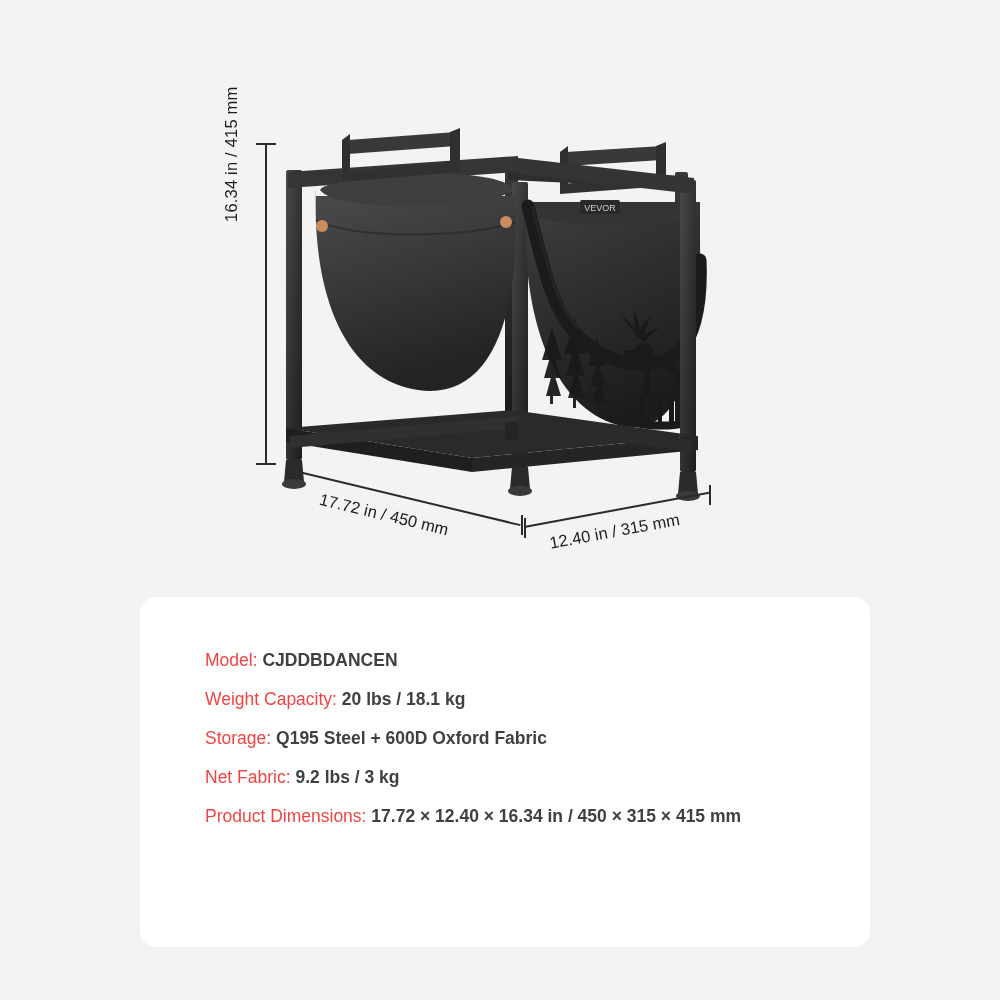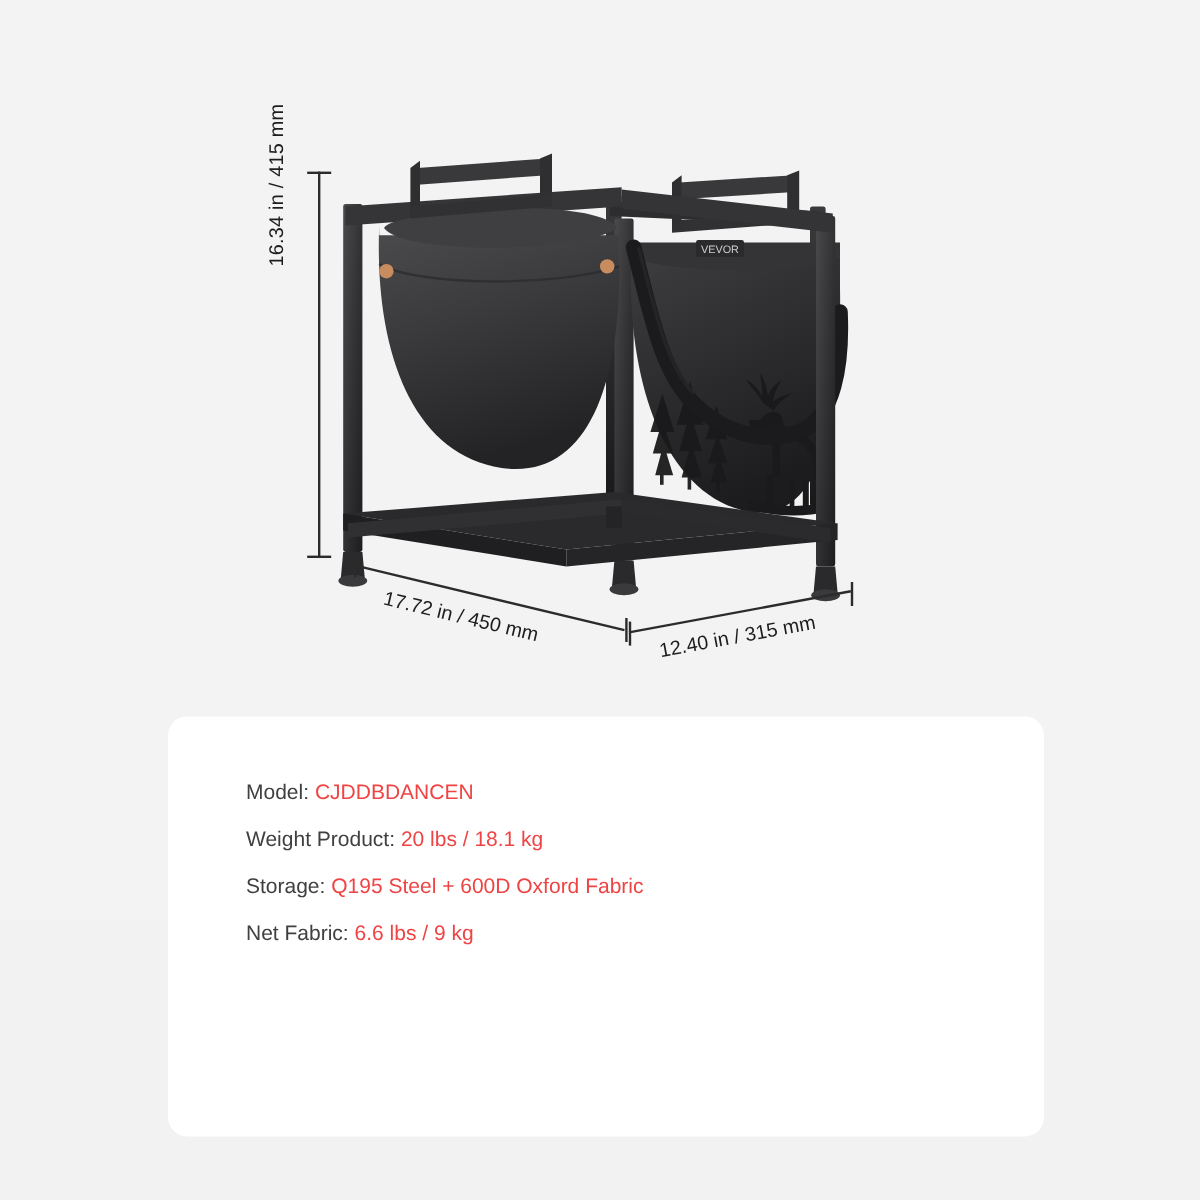--- a/index.html
+++ b/index.html
@@ -161,25 +161,25 @@
     top: 44px;
     right: 30px;
   }
   .spec-row {
     font-size: 17.5px;
     line-height: 39px;
     color: #1d1d1d;
     white-space: nowrap;
   }
   .spec-label {
+    color: #ef4444;
+  }
+  .spec-value {
     color: #404040;
-  }
-  .spec-value {
-    color: #ef4444;
-    font-weight: normal;
+    font-weight: bold;
   }
 </style>
 </head>
 <body>
 
 <div class="page">
 
   <div class="hero">
 
     <div class="product-stage">
@@ -308,32 +308,36 @@
   <div class="spec-card">
     <div class="spec-list">
 
       <div class="spec-row">
         <span class="spec-label">Model:</span>
         <span class="spec-value">CJDDBDANCEN</span>
       </div>
 
 
       <div class="spec-row">
-        <span class="spec-label">Weight Product:</span>
+        <span class="spec-label">Weight Capacity:</span>
         <span class="spec-value">20 lbs / 18.1 kg</span>
       </div>
 
 
       <div class="spec-row">
         <span class="spec-label">Storage:</span>
         <span class="spec-value">Q195 Steel + 600D Oxford Fabric</span>
       </div>
 
       <div class="spec-row">
         <span class="spec-label">Net Fabric:</span>
-        <span class="spec-value">6.6 lbs / 9 kg</span>
-      </div>
-
+        <span class="spec-value">9.2 lbs / 3 kg</span>
+      </div>
+
+      <div class="spec-row">
+        <span class="spec-label">Product Dimensions:</span>
+        <span class="spec-value">17.72 × 12.40 × 16.34 in / 450 × 315 × 415 mm</span>
+      </div>
 
     </div>
   </div>
 
 </div>
 
 </body></html>

